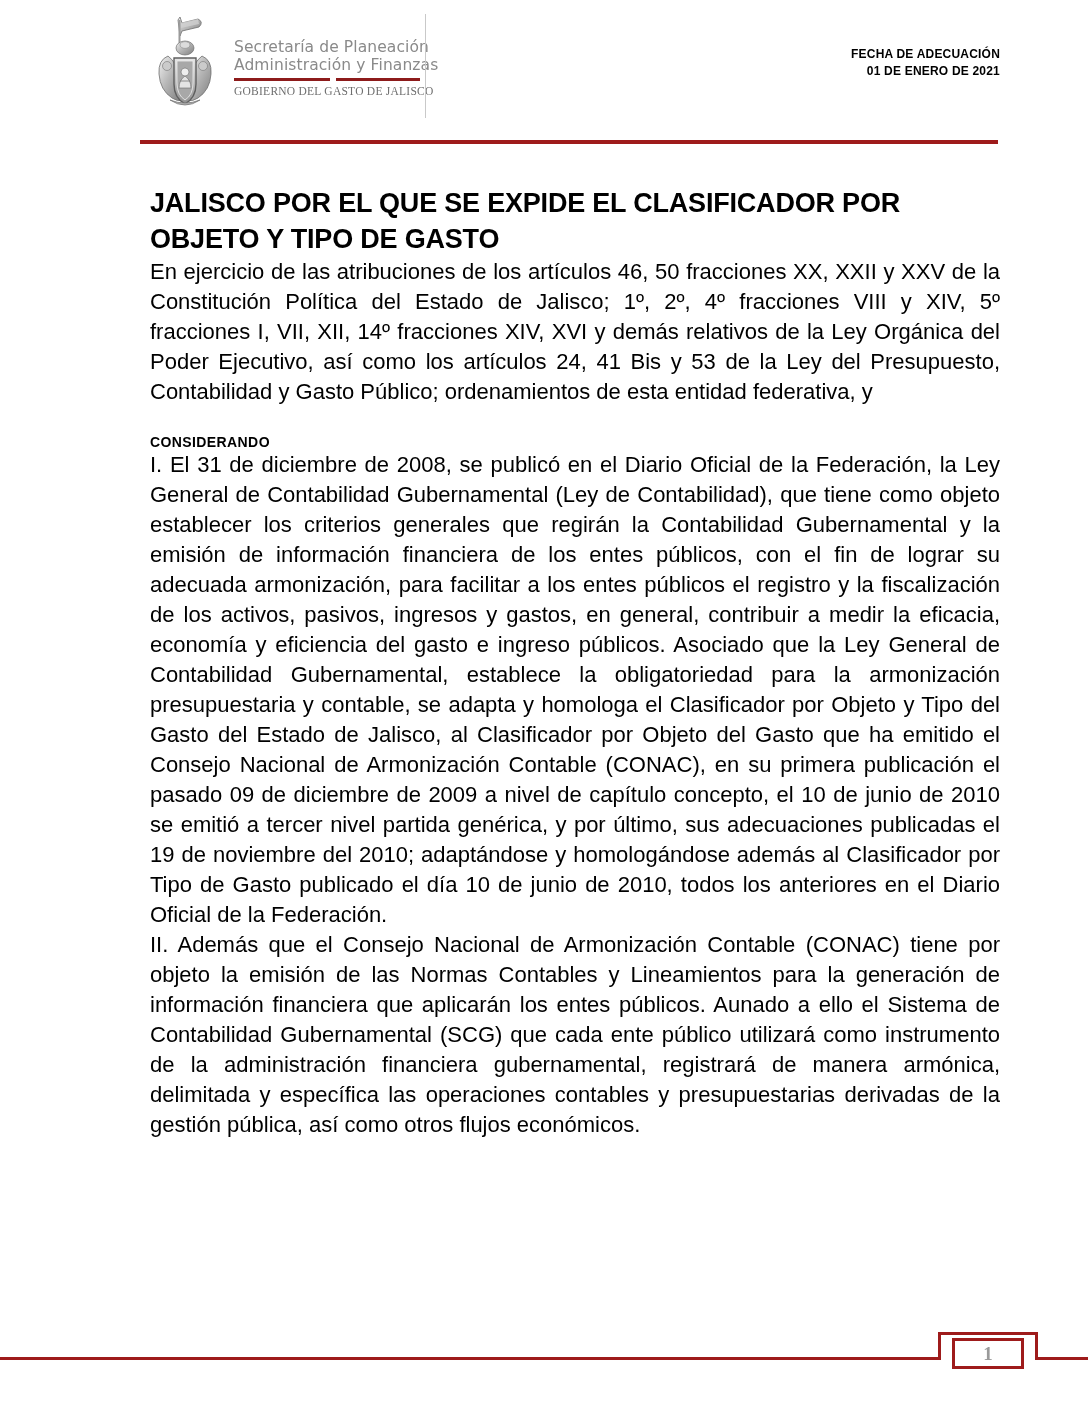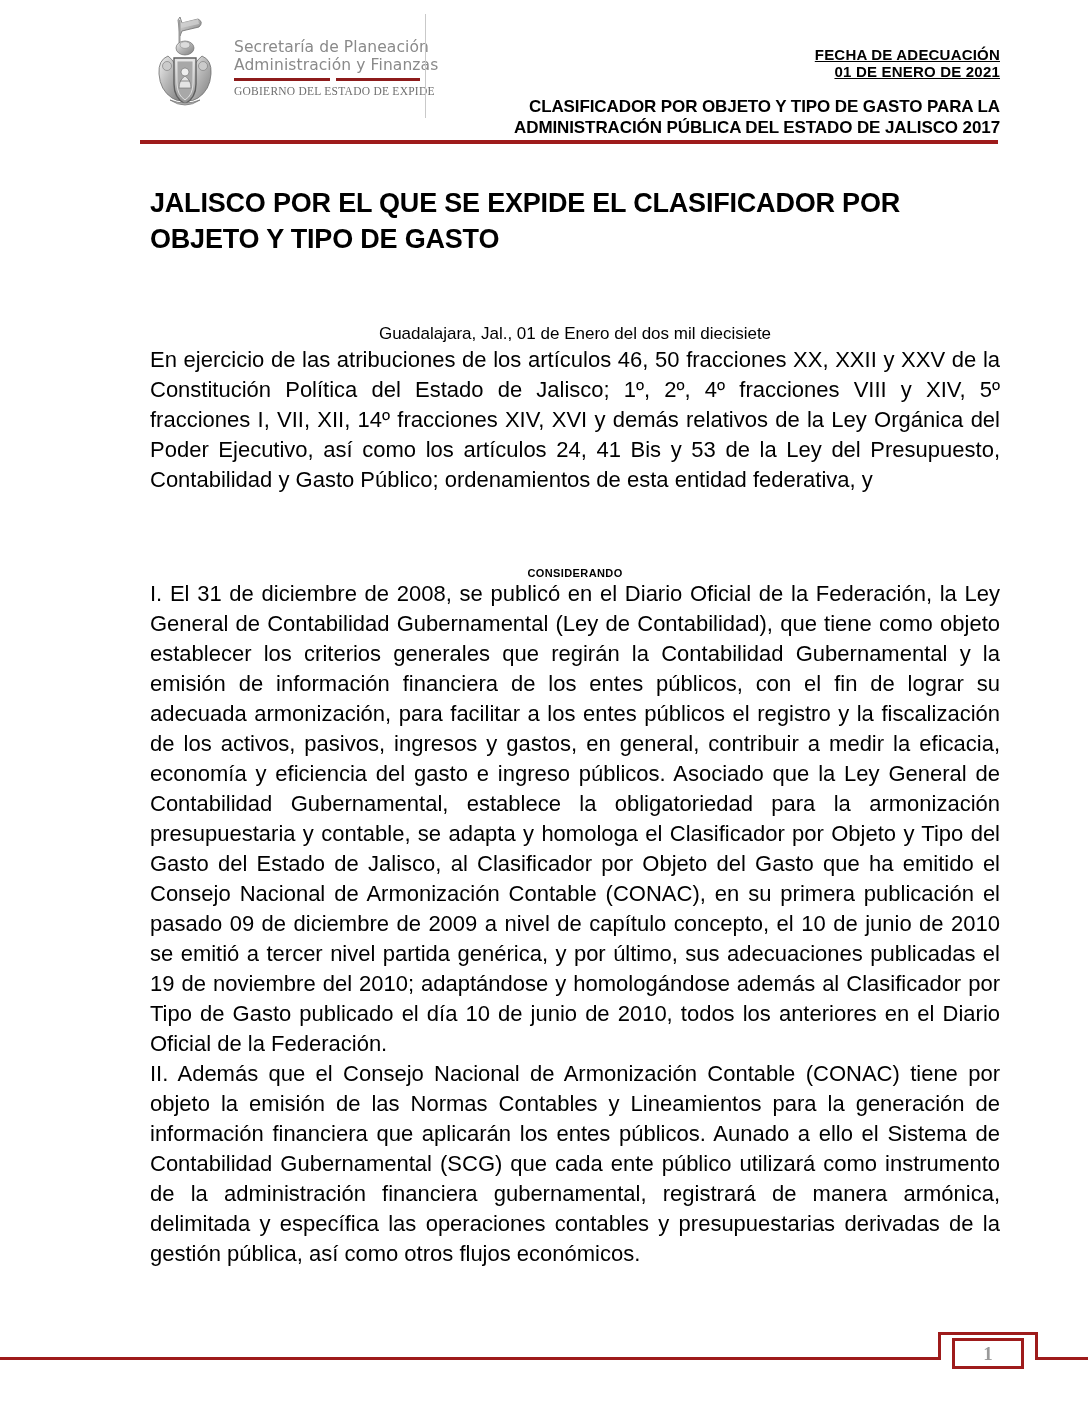--- a/index.html
+++ b/index.html
@@ -90,26 +90,25 @@
     height: 104px;
     background: #c9c9c9;
   }
 
   .fecha {
     position: absolute;
     right: 88px;
     top: 46px;
     text-align: right;
     font-family: "Liberation Sans", sans-serif;
-    font-size: 15px;
+    font-size: 12px;
     font-weight: bold;
     line-height: 17px;
     letter-spacing: 0.2px;
     color: #000;
-    text-decoration: underline;
   }
 
   .doc-header-title {
     position: absolute;
     left: 430px;
     top: 96px;
     width: 570px;
     text-align: right;
     font-family: "Liberation Sans", sans-serif;
     font-size: 17px;
@@ -158,23 +157,23 @@
     text-align: justify;
     text-justify: inter-word;
     font-size: 22px;
     line-height: 30px;
     font-family: "Liberation Sans", sans-serif;
   }
 
   .par-intro { margin-top: 44px; }
 
   .section-heading {
-    margin-top: 72px;
-    text-align: center;
-    font-size: 11px;
+    margin-top: 27px;
+    text-align: left;
+    font-size: 14px;
     font-weight: bold;
     letter-spacing: 0.4px;
     font-family: "Liberation Sans", sans-serif;
   }
 
   .par-i  { margin-top: 46px; }
   .par-ii { margin-top: 32px; }
 
   
   .footer {
@@ -270,41 +269,39 @@
         </svg>
       </div>
 
       <div class="logo-text">
         <div class="logo-line1">Secretaría de Planeación</div>
         <div class="logo-line2">Administración y Finanzas</div>
         <div class="logo-rule">
           <span></span>
           <span></span>
         </div>
-        <div class="logo-line3">GOBIERNO DEL ESTADO DE EXPIDE</div>
+        <div class="logo-line3">GOBIERNO DEL GASTO DE JALISCO</div>
       </div>
     </div>
 
     <div class="header-divider"></div>
 
     <div class="fecha">
       <div>FECHA DE ADECUACIÓN</div>
       <div>01 DE ENERO DE 2021</div>
     </div>
 
-    <div class="doc-header-title">CLASIFICADOR POR OBJETO Y TIPO DE GASTO PARA LA ADMINISTRACIÓN PÚBLICA DEL ESTADO DE JALISCO 2017</div>
 
     <div class="header-rule"></div>
   </div>
 
   <div class="content">
 
     <h1 class="doc-title"> JALISCO POR EL QUE SE EXPIDE EL CLASIFICADOR POR OBJETO Y TIPO DE GASTO</h1>
 
-    <div class="subtitle">Guadalajara, Jal., 01 de Enero del dos mil diecisiete</div>
 
     <p class="body-par par-intro">En ejercicio de las atribuciones de los artículos 46, 50 fracciones XX, XXII y XXV de la Constitución Política del Estado de Jalisco; 1º, 2º, 4º fracciones VIII y XIV, 5º fracciones I, VII, XII, 14º fracciones XIV, XVI y demás relativos de la Ley Orgánica del Poder Ejecutivo, así como los artículos 24, 41 Bis y 53 de la Ley del Presupuesto, Contabilidad y Gasto Público; ordenamientos de esta entidad federativa, y</p>
 
     <div class="section-heading">CONSIDERANDO</div>
 
     <p class="body-par par-i">I. El 31 de diciembre de 2008, se publicó en el Diario Oficial de la Federación, la Ley General de Contabilidad Gubernamental (Ley de Contabilidad), que tiene como objeto establecer los criterios generales que regirán la Contabilidad Gubernamental y la emisión de información financiera de los entes públicos, con el fin de lograr su adecuada armonización, para facilitar a los entes públicos el registro y la fiscalización de los activos, pasivos, ingresos y gastos, en general, contribuir a medir la eficacia, economía y eficiencia del gasto e ingreso públicos. Asociado que la Ley General de Contabilidad Gubernamental, establece la obligatoriedad para la armonización presupuestaria y contable, se adapta y homologa el Clasificador por Objeto y Tipo del Gasto del Estado de Jalisco, al Clasificador por Objeto del Gasto que ha emitido el Consejo Nacional de Armonización Contable (CONAC), en su primera publicación el pasado 09 de diciembre de 2009 a nivel de capítulo concepto, el 10 de junio de 2010 se emitió a tercer nivel partida genérica, y por último, sus adecuaciones publicadas el 19 de noviembre del 2010; adaptándose y homologándose además al Clasificador por Tipo de Gasto publicado el día 10 de junio de 2010, todos los anteriores en el Diario Oficial de la Federación.</p>
 
     <p class="body-par par-ii">II. Además que el Consejo Nacional de Armonización Contable (CONAC) tiene por objeto la emisión de las Normas Contables y Lineamientos para la generación de información financiera que aplicarán los entes públicos. Aunado a ello el Sistema de Contabilidad Gubernamental (SCG) que cada ente público utilizará como instrumento de la administración financiera gubernamental, registrará de manera armónica, delimitada y específica las operaciones contables y presupuestarias derivadas de la gestión pública, así como otros flujos económicos.</p>
   </div>
 

